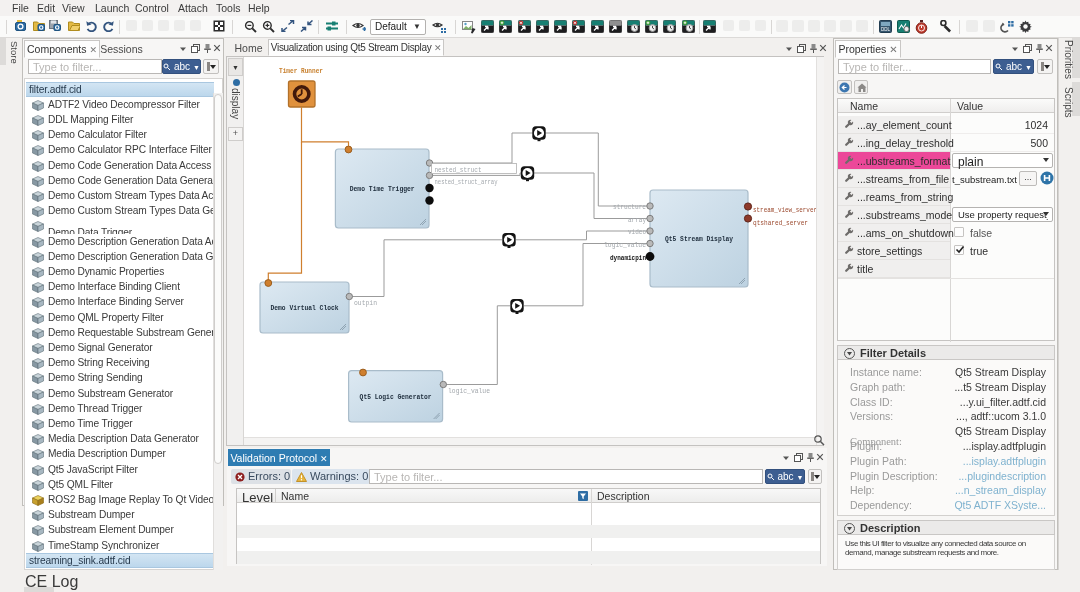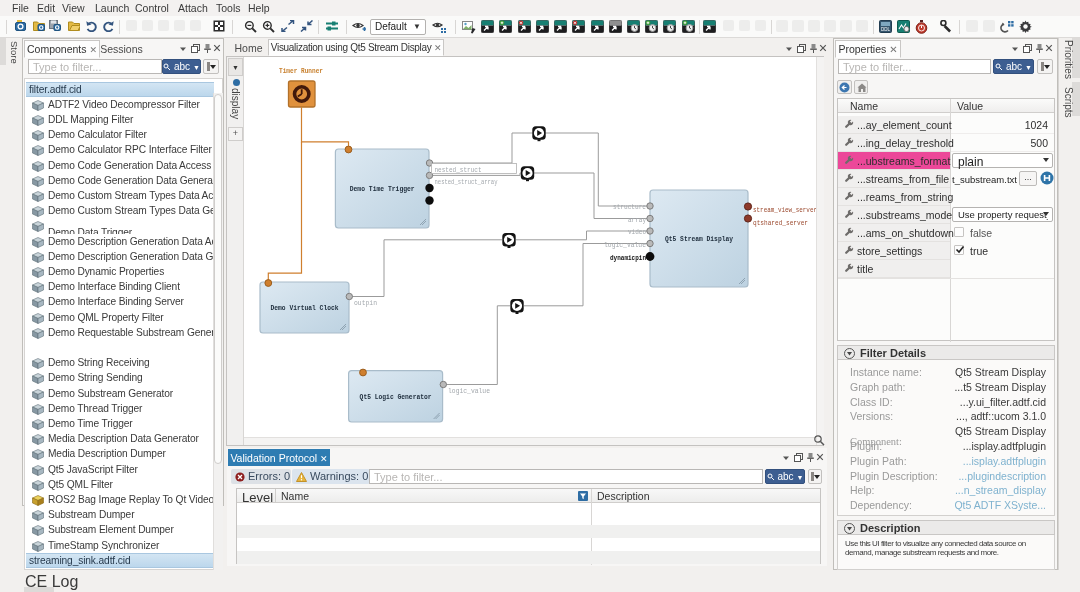--- a/index.html
+++ b/index.html
@@ -422,20 +422,28 @@
         </svg>
         <span style="position:absolute;left:22px;top:1px;">Demo QML Property Filter</span>
       </div>
       <div class="litem" style="top:246.7px;">
         <svg width="12" height="11" viewBox="0 0 12 11" style="position:absolute;left:6px;top:2px">
           <path d="M6 0.5 L11.5 3 L6 5.5 L0.5 3 z" fill="#c9d4da" stroke="#5f7078" stroke-width="0.6"></path>
           <path d="M0.5 3 L6 5.5 V10.5 L0.5 8 z" fill="#8798a3" stroke="#5f7078" stroke-width="0.6"></path>
           <path d="M11.5 3 L6 5.5 V10.5 L11.5 8 z" fill="#a7b7c1" stroke="#5f7078" stroke-width="0.6"></path>
         </svg>
         <span style="position:absolute;left:22px;top:1px;">Demo Requestable Substream Generator</span>
+      </div>
+      <div class="litem" style="top:261.9px;">
+        <svg width="12" height="11" viewBox="0 0 12 11" style="position:absolute;left:6px;top:2px">
+          <path d="M6 0.5 L11.5 3 L6 5.5 L0.5 3 z" fill="#c9d4da" stroke="#5f7078" stroke-width="0.6"></path>
+          <path d="M0.5 3 L6 5.5 V10.5 L0.5 8 z" fill="#8798a3" stroke="#5f7078" stroke-width="0.6"></path>
+          <path d="M11.5 3 L6 5.5 V10.5 L11.5 8 z" fill="#a7b7c1" stroke="#5f7078" stroke-width="0.6"></path>
+        </svg>
+        <span style="position:absolute;left:22px;top:1px;">Demo Signal Generator</span>
       </div>
       <div class="litem" style="top:277.1px;">
         <svg width="12" height="11" viewBox="0 0 12 11" style="position:absolute;left:6px;top:2px">
           <path d="M6 0.5 L11.5 3 L6 5.5 L0.5 3 z" fill="#c9d4da" stroke="#5f7078" stroke-width="0.6"></path>
           <path d="M0.5 3 L6 5.5 V10.5 L0.5 8 z" fill="#8798a3" stroke="#5f7078" stroke-width="0.6"></path>
           <path d="M11.5 3 L6 5.5 V10.5 L11.5 8 z" fill="#a7b7c1" stroke="#5f7078" stroke-width="0.6"></path>
         </svg>
         <span style="position:absolute;left:22px;top:1px;">Demo String Receiving</span>
       </div>
       <div class="litem" style="top:292.3px;">

